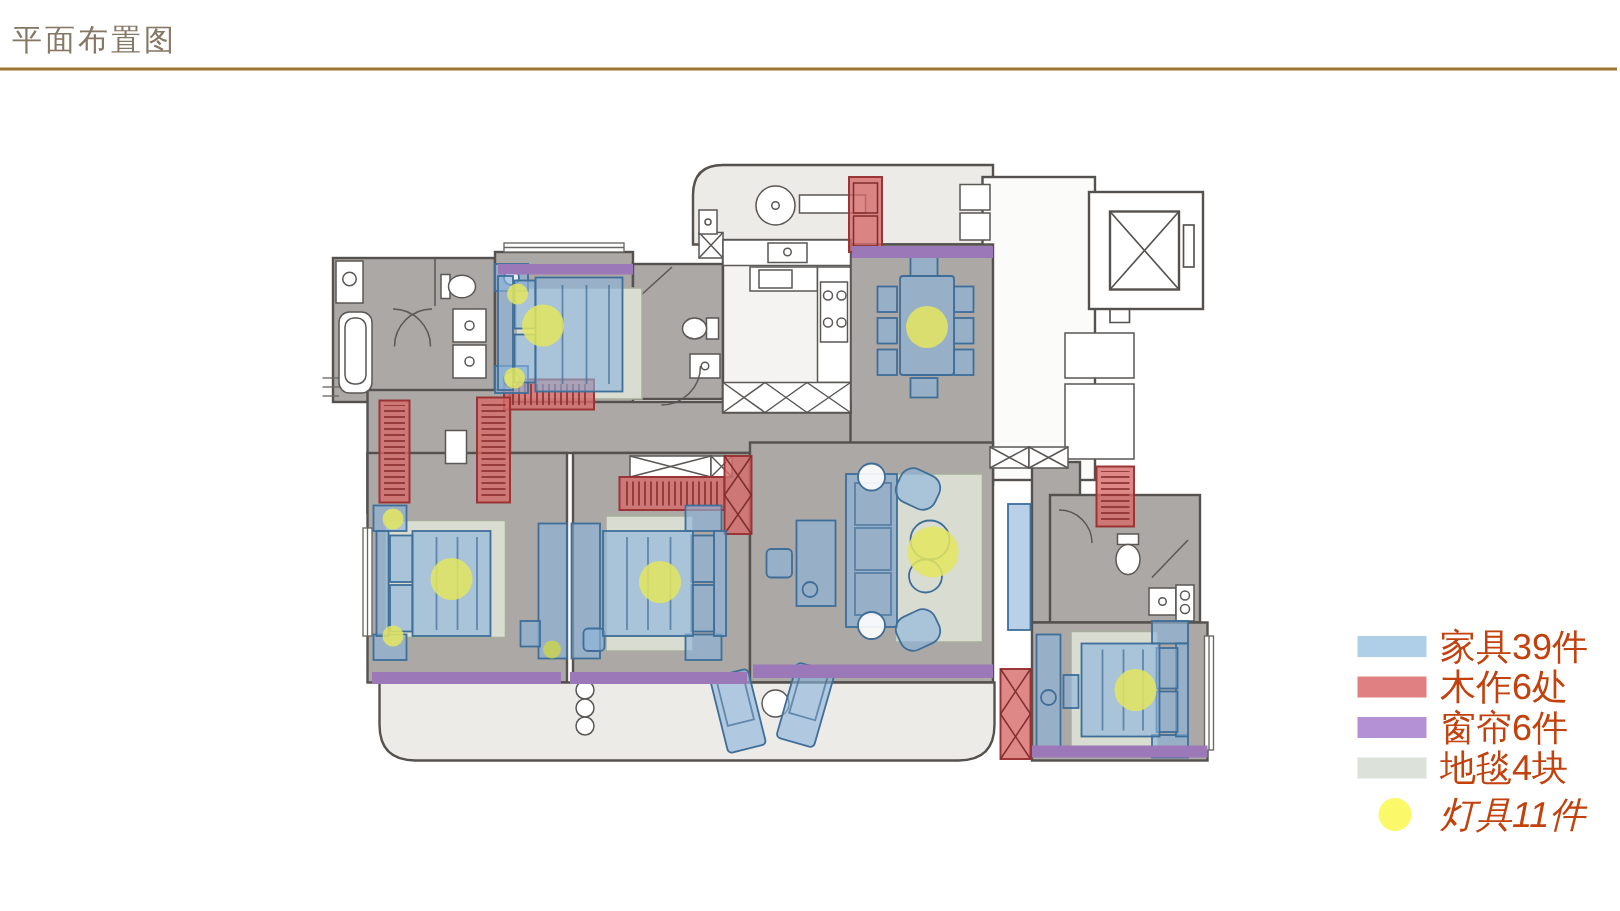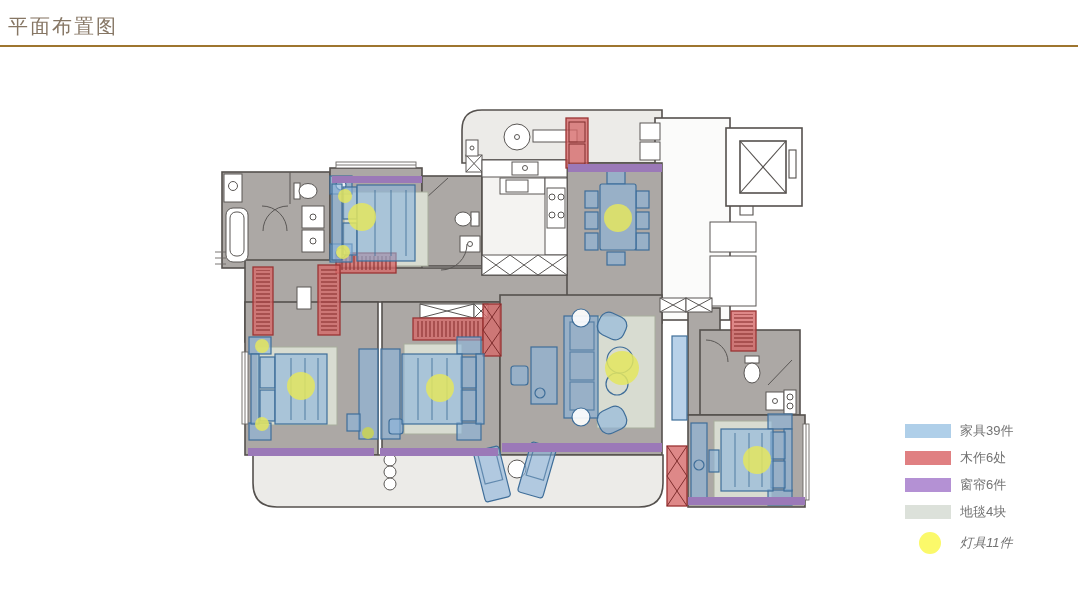--- a/index.html
+++ b/index.html
@@ -7,21 +7,21 @@
          font-family:"Liberation Sans","DejaVu Sans",sans-serif;}
   #page-title{position:absolute;left:8px;top:13px;font-size:20px;letter-spacing:2px;color:#867664;}
   #title-rule{position:absolute;left:0;top:45px;width:1078px;height:2px;background:#9E752F;}
   #plan-svg{position:absolute;left:0;top:0;}
   
   #legend{position:absolute;left:905px;top:424px;}
   .lg-row{display:flex;align-items:center;height:14px;margin-bottom:13px;}
   .lg-swatch{width:46px;height:14px;flex:0 0 46px;}
   .lg-circle{width:22px;height:22px;border-radius:50%;flex:0 0 22px;margin-left:14px;margin-right:10px;}
   .lg-row.circle-row{height:22px;margin-top:3px;font-style:italic;}
-  .lg-label{margin-left:9px;font-size:13px;color:#737373;white-space:nowrap;}
+  .lg-label{margin-left:9px;font-size:24px;color:#c2410c;white-space:nowrap;}
 </style>
 </head>
 <body>
 
 <div id="stage">
 
   <div id="page-title" style="color: rgb(134, 118, 100);">平面布置图</div>
   <div id="title-rule" style="background: rgb(158, 117, 47);"></div>
 
   <svg id="plan-svg" width="1080" height="607" viewBox="0 0 1080 607">

